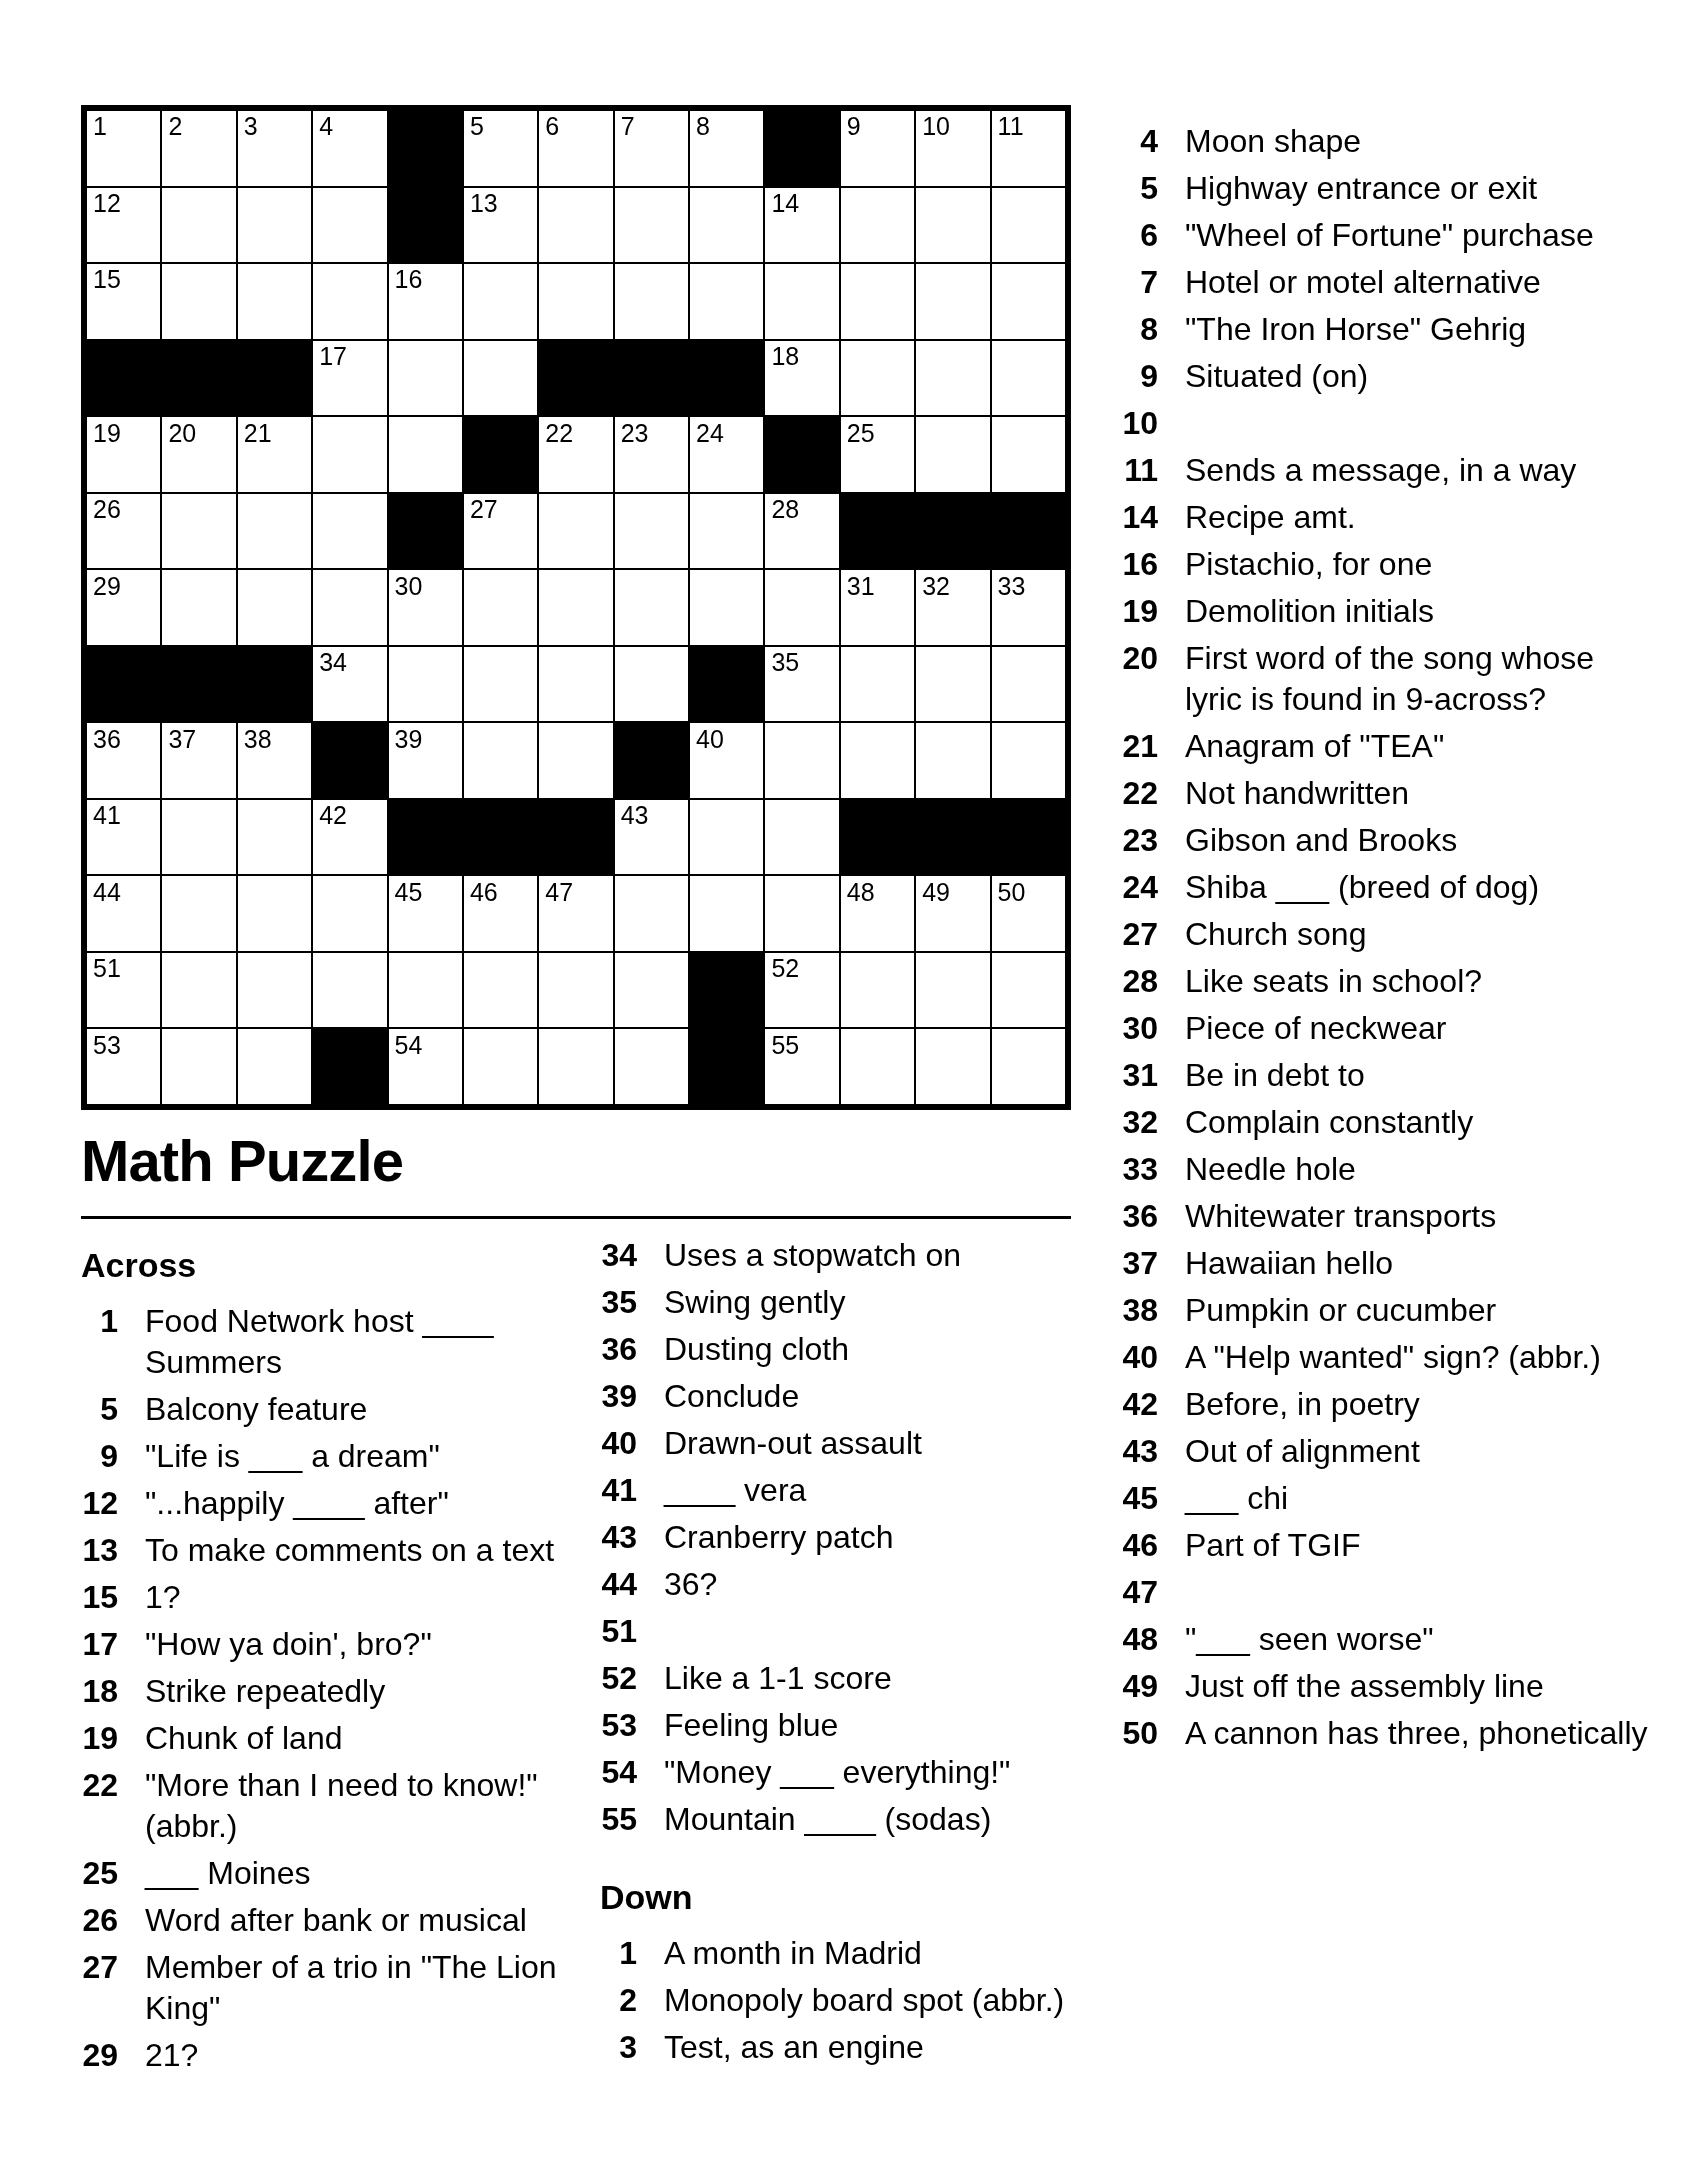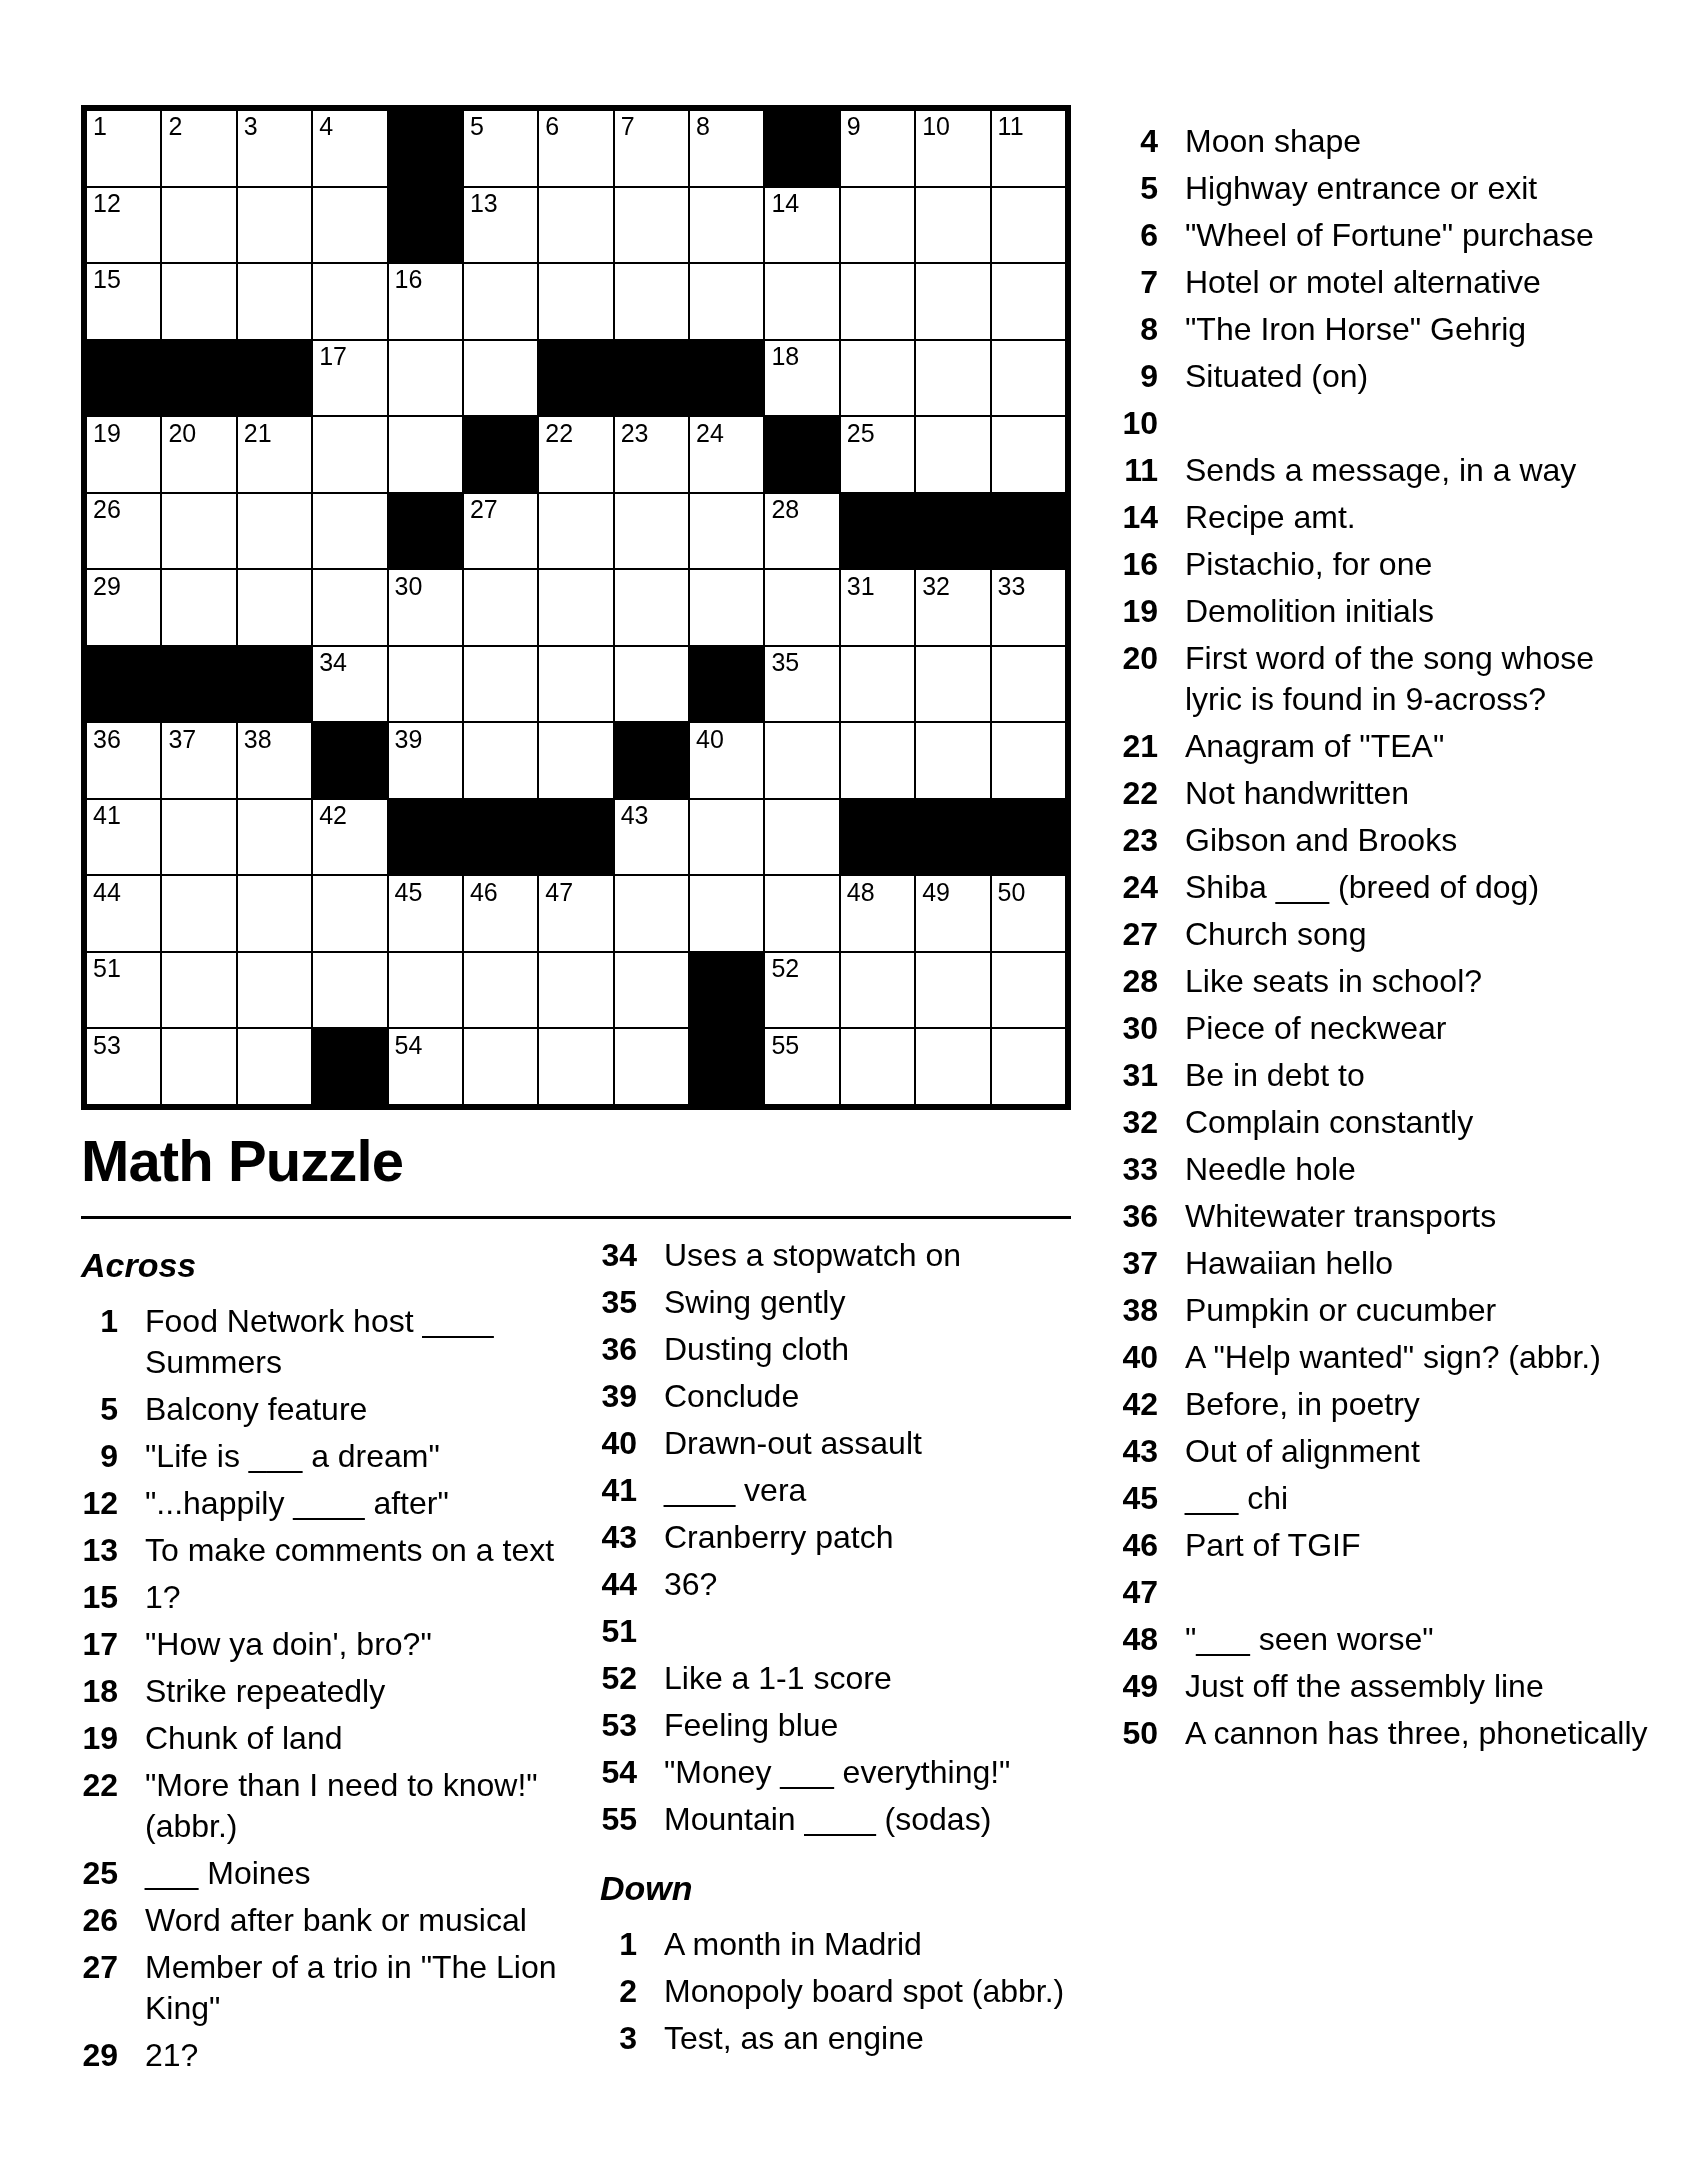--- a/index.html
+++ b/index.html
@@ -17,22 +17,22 @@
   
   .title{position:absolute;left:81px;top:1129px;font-size:58px;font-weight:bold;
          letter-spacing:-0.9px;line-height:1.1;}
   .rule{position:absolute;left:81px;top:1216px;width:990px;height:3.4px;background:#000;}
 
   
   .col{position:absolute;font-size:32px;line-height:41px;}
   .col-left{left:81px;top:1245px;width:511px;}
   .col-mid{left:600px;top:1235px;width:482px;}
   .col-right{left:1121px;top:121px;width:537px;}
-  .section-header{font-size:34px;font-weight:bold;line-height:41px;margin:0 0 14.5px 0;font-style:italic;}
-  .down-header{margin-top:28px;}
+  .section-header{font-size:34px;font-weight:bold;line-height:41px;margin:0 0 14.5px 0;}
+  .down-header{margin-top:37px;}
   .clue{display:flex;margin-bottom:6px;}
   .cnum{flex:0 0 37px;text-align:right;font-weight:bold;margin-right:27px;}
   .ctext{flex:1;}
 </style>
 </head>
 <body>
 
 <div class="page">
 
   <div class="grid">

